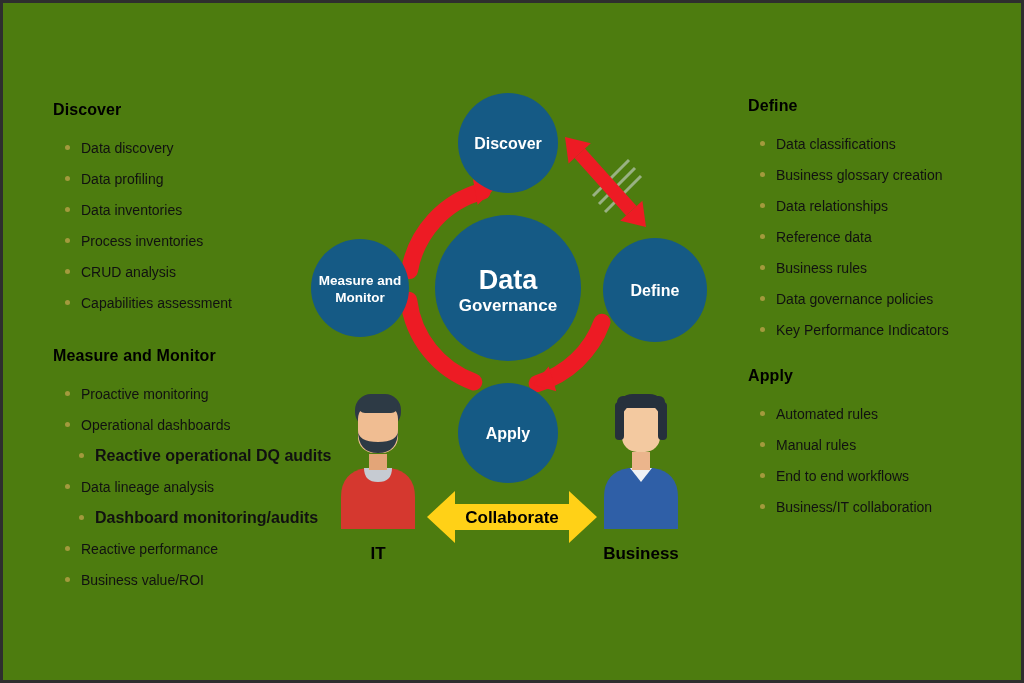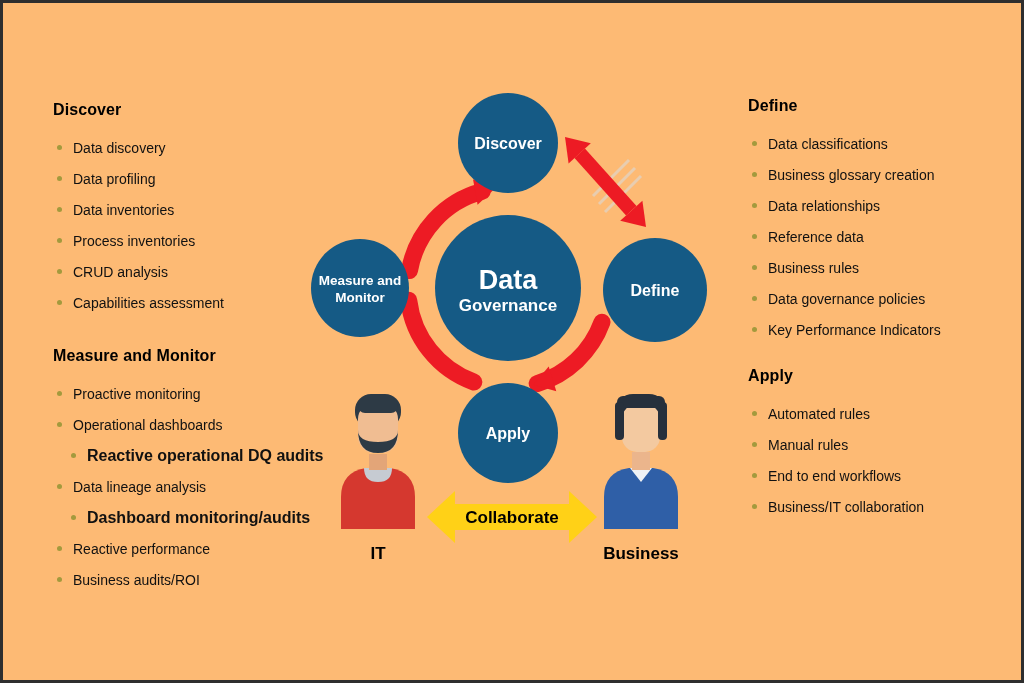--- a/index.html
+++ b/index.html
@@ -1,25 +1,25 @@
 <!DOCTYPE html>
 <html><head>
 <meta charset="utf-8">
 <style>
   html,body{margin:0;padding:0;background:#fff;}
   .frame{
     position:relative;width:1024px;height:683px;box-sizing:border-box;
-    background:#fdba74;border:3px solid #2e2e2e;overflow:hidden;
+    background:#4d7c0f;border:3px solid #2e2e2e;overflow:hidden;
     font-family:"Liberation Sans",sans-serif;color:#111;
   }
   .panel{position:absolute;}
   .panel h3{font-size:16px;font-weight:bold;color:#000;margin:0 0 13px 0;letter-spacing:.1px;}
   .panel h3.mt{margin-top:29px;}
   .panel h3.mt-lg{margin-top:22px;}
-  ul.list{list-style:none;margin:4px;padding:0;}
+  ul.list{list-style:none;margin:12px;padding:0;}
   li.item{display:flex;align-items:center;height:31px;font-size:14px;white-space:nowrap;}
   li.item .bullet{width:5px;height:5px;border-radius:50%;background:#A39A3D;margin-right:11px;flex:none;}
   li.item.sub{padding-left:14px;font-size:16px;font-weight:bold;}
   svg text{font-family:"Liberation Sans",sans-serif;}
   .circle-label{fill:#ffffff;font-weight:bold;}
   .actor-label{fill:#000;font-weight:bold;font-size:17px;}
   .collab-label{fill:#000;font-weight:bold;font-size:17px;}
 </style>
 </head>
 <body>
@@ -75,21 +75,21 @@
       <li class="item sub">
           <span class="bullet"></span>
           <span>Dashboard monitoring/audits</span>
         </li>
       <li class="item">
           <span class="bullet"></span>
           <span>Reactive performance</span>
         </li>
       <li class="item">
           <span class="bullet"></span>
-          <span>Business audits/ROI</span>
+          <span>Business value/ROI</span>
         </li>
     </ul>
   </aside>
 
   <aside class="panel" style="left:745px;top:94px;width:240px;">
     <h3>Define</h3>
     <ul class="list">
       <li class="item">
           <span class="bullet"></span>
           <span>Data classifications</span>

